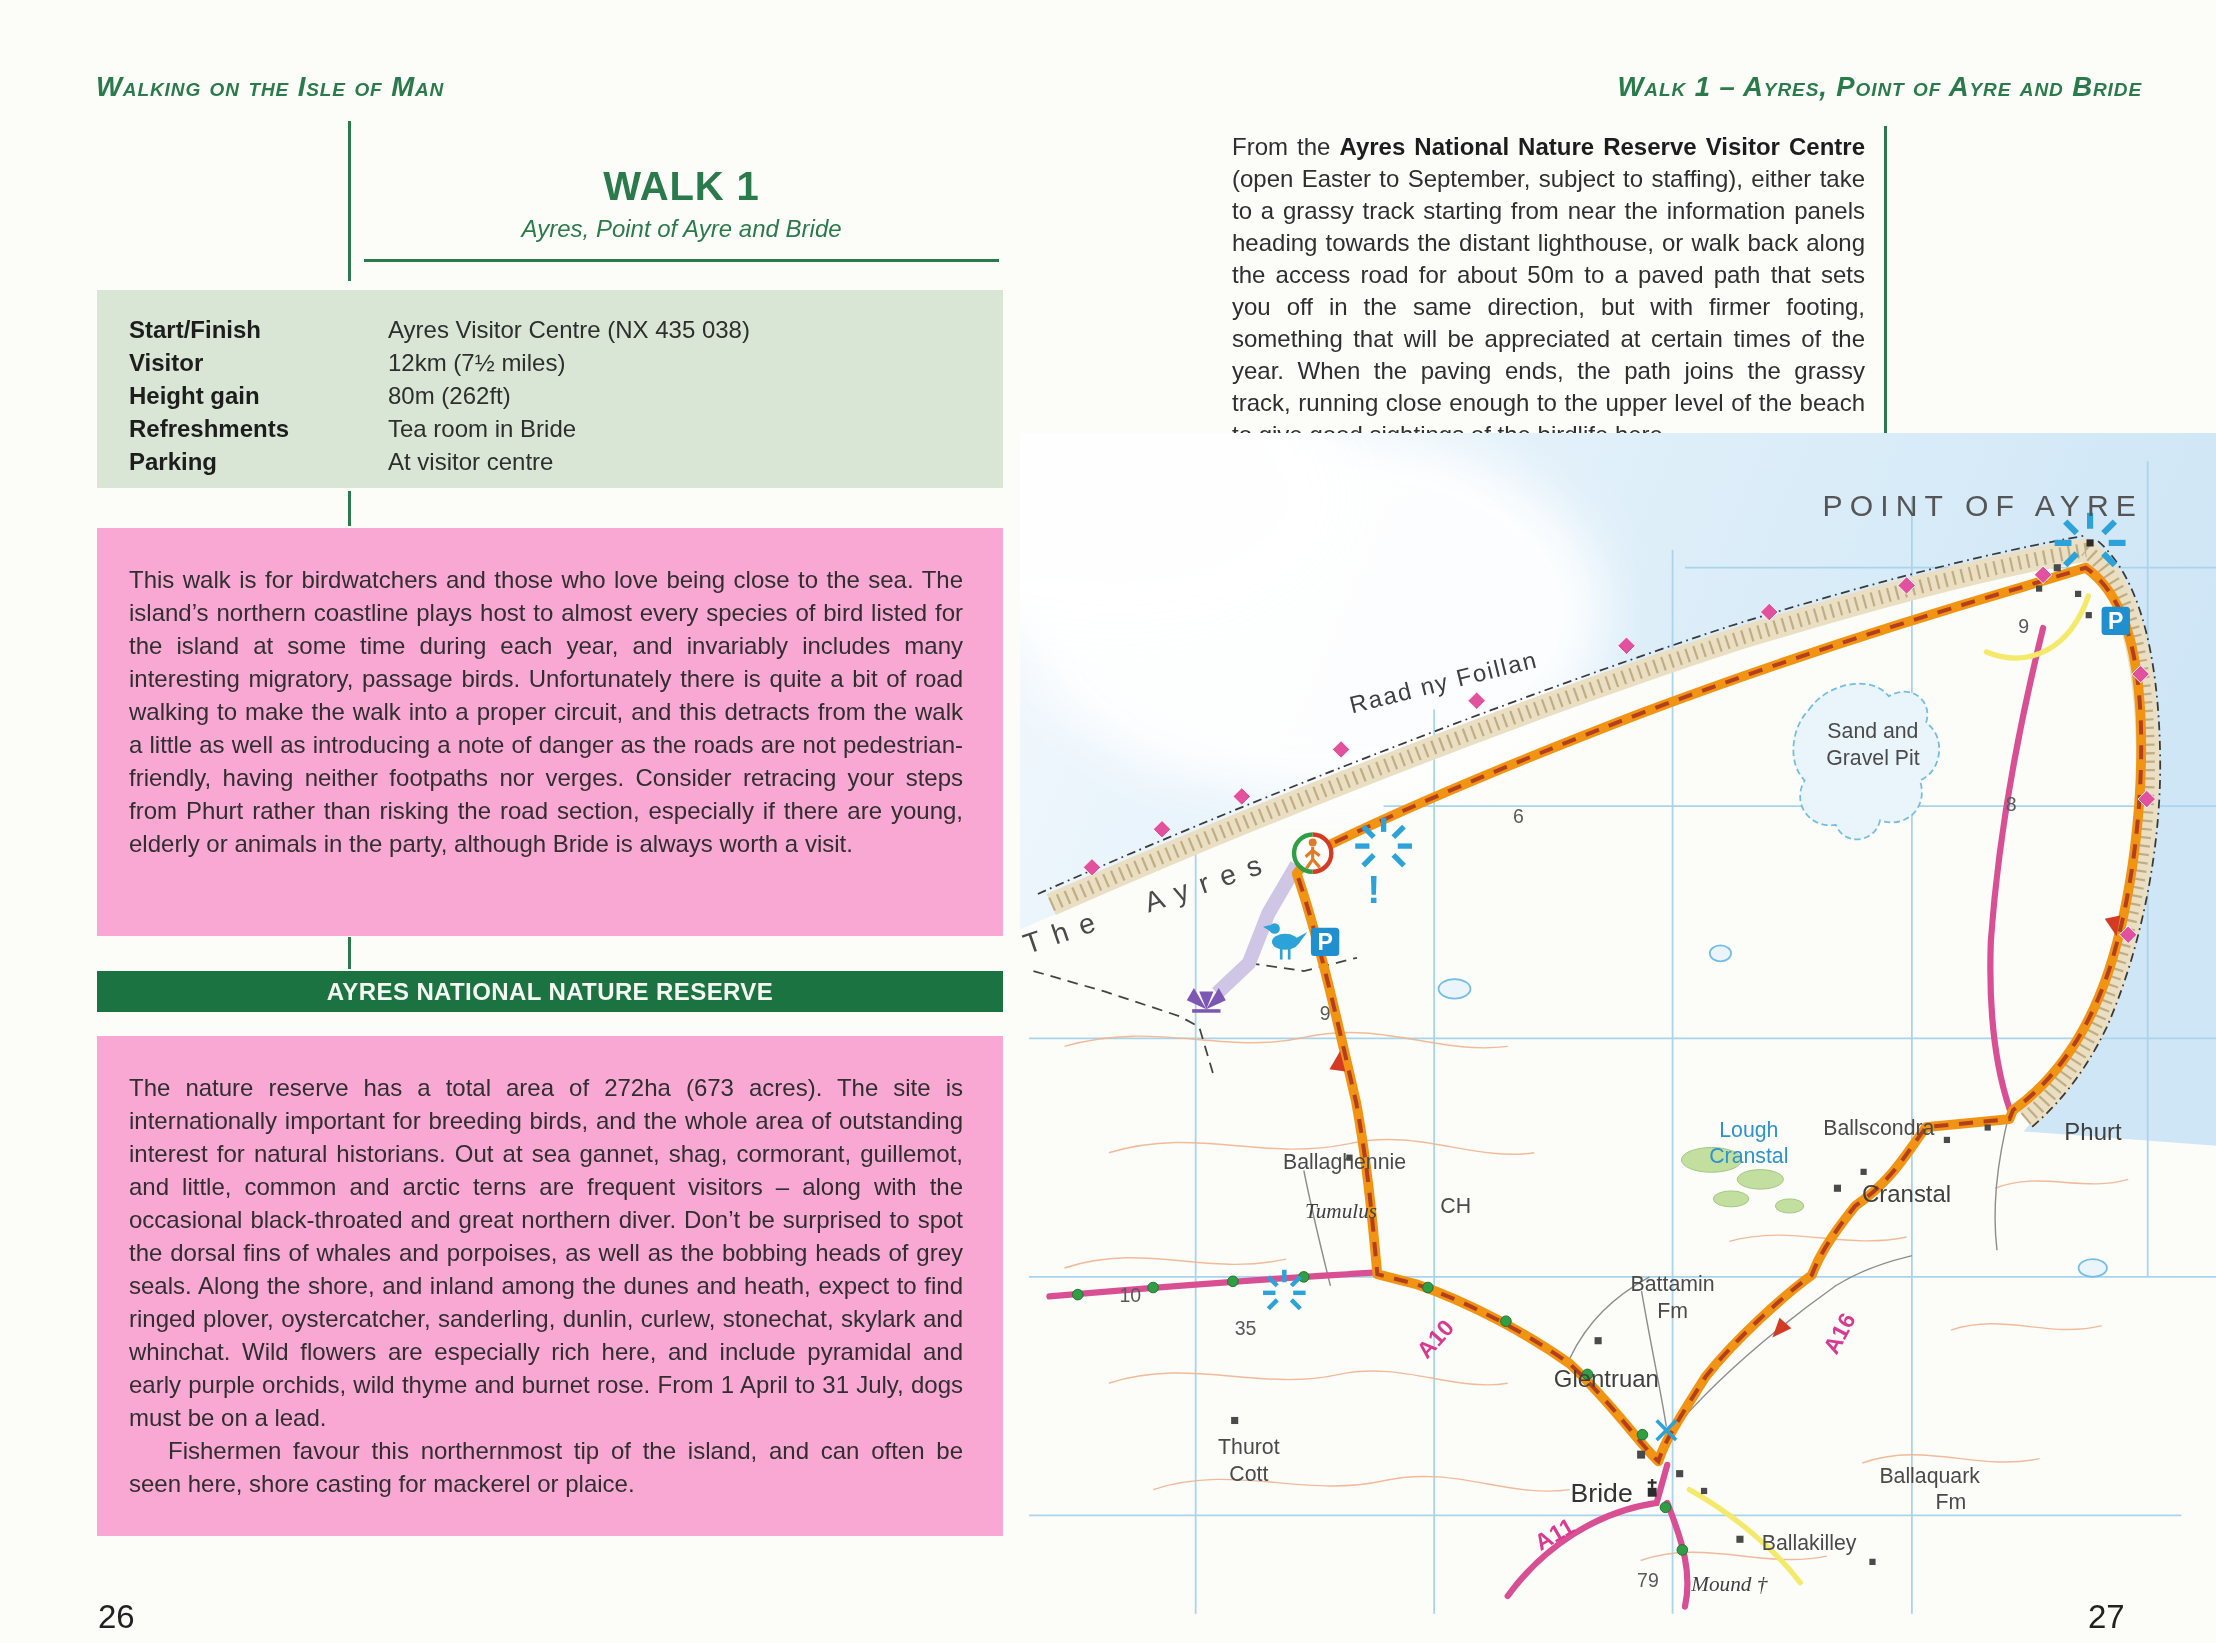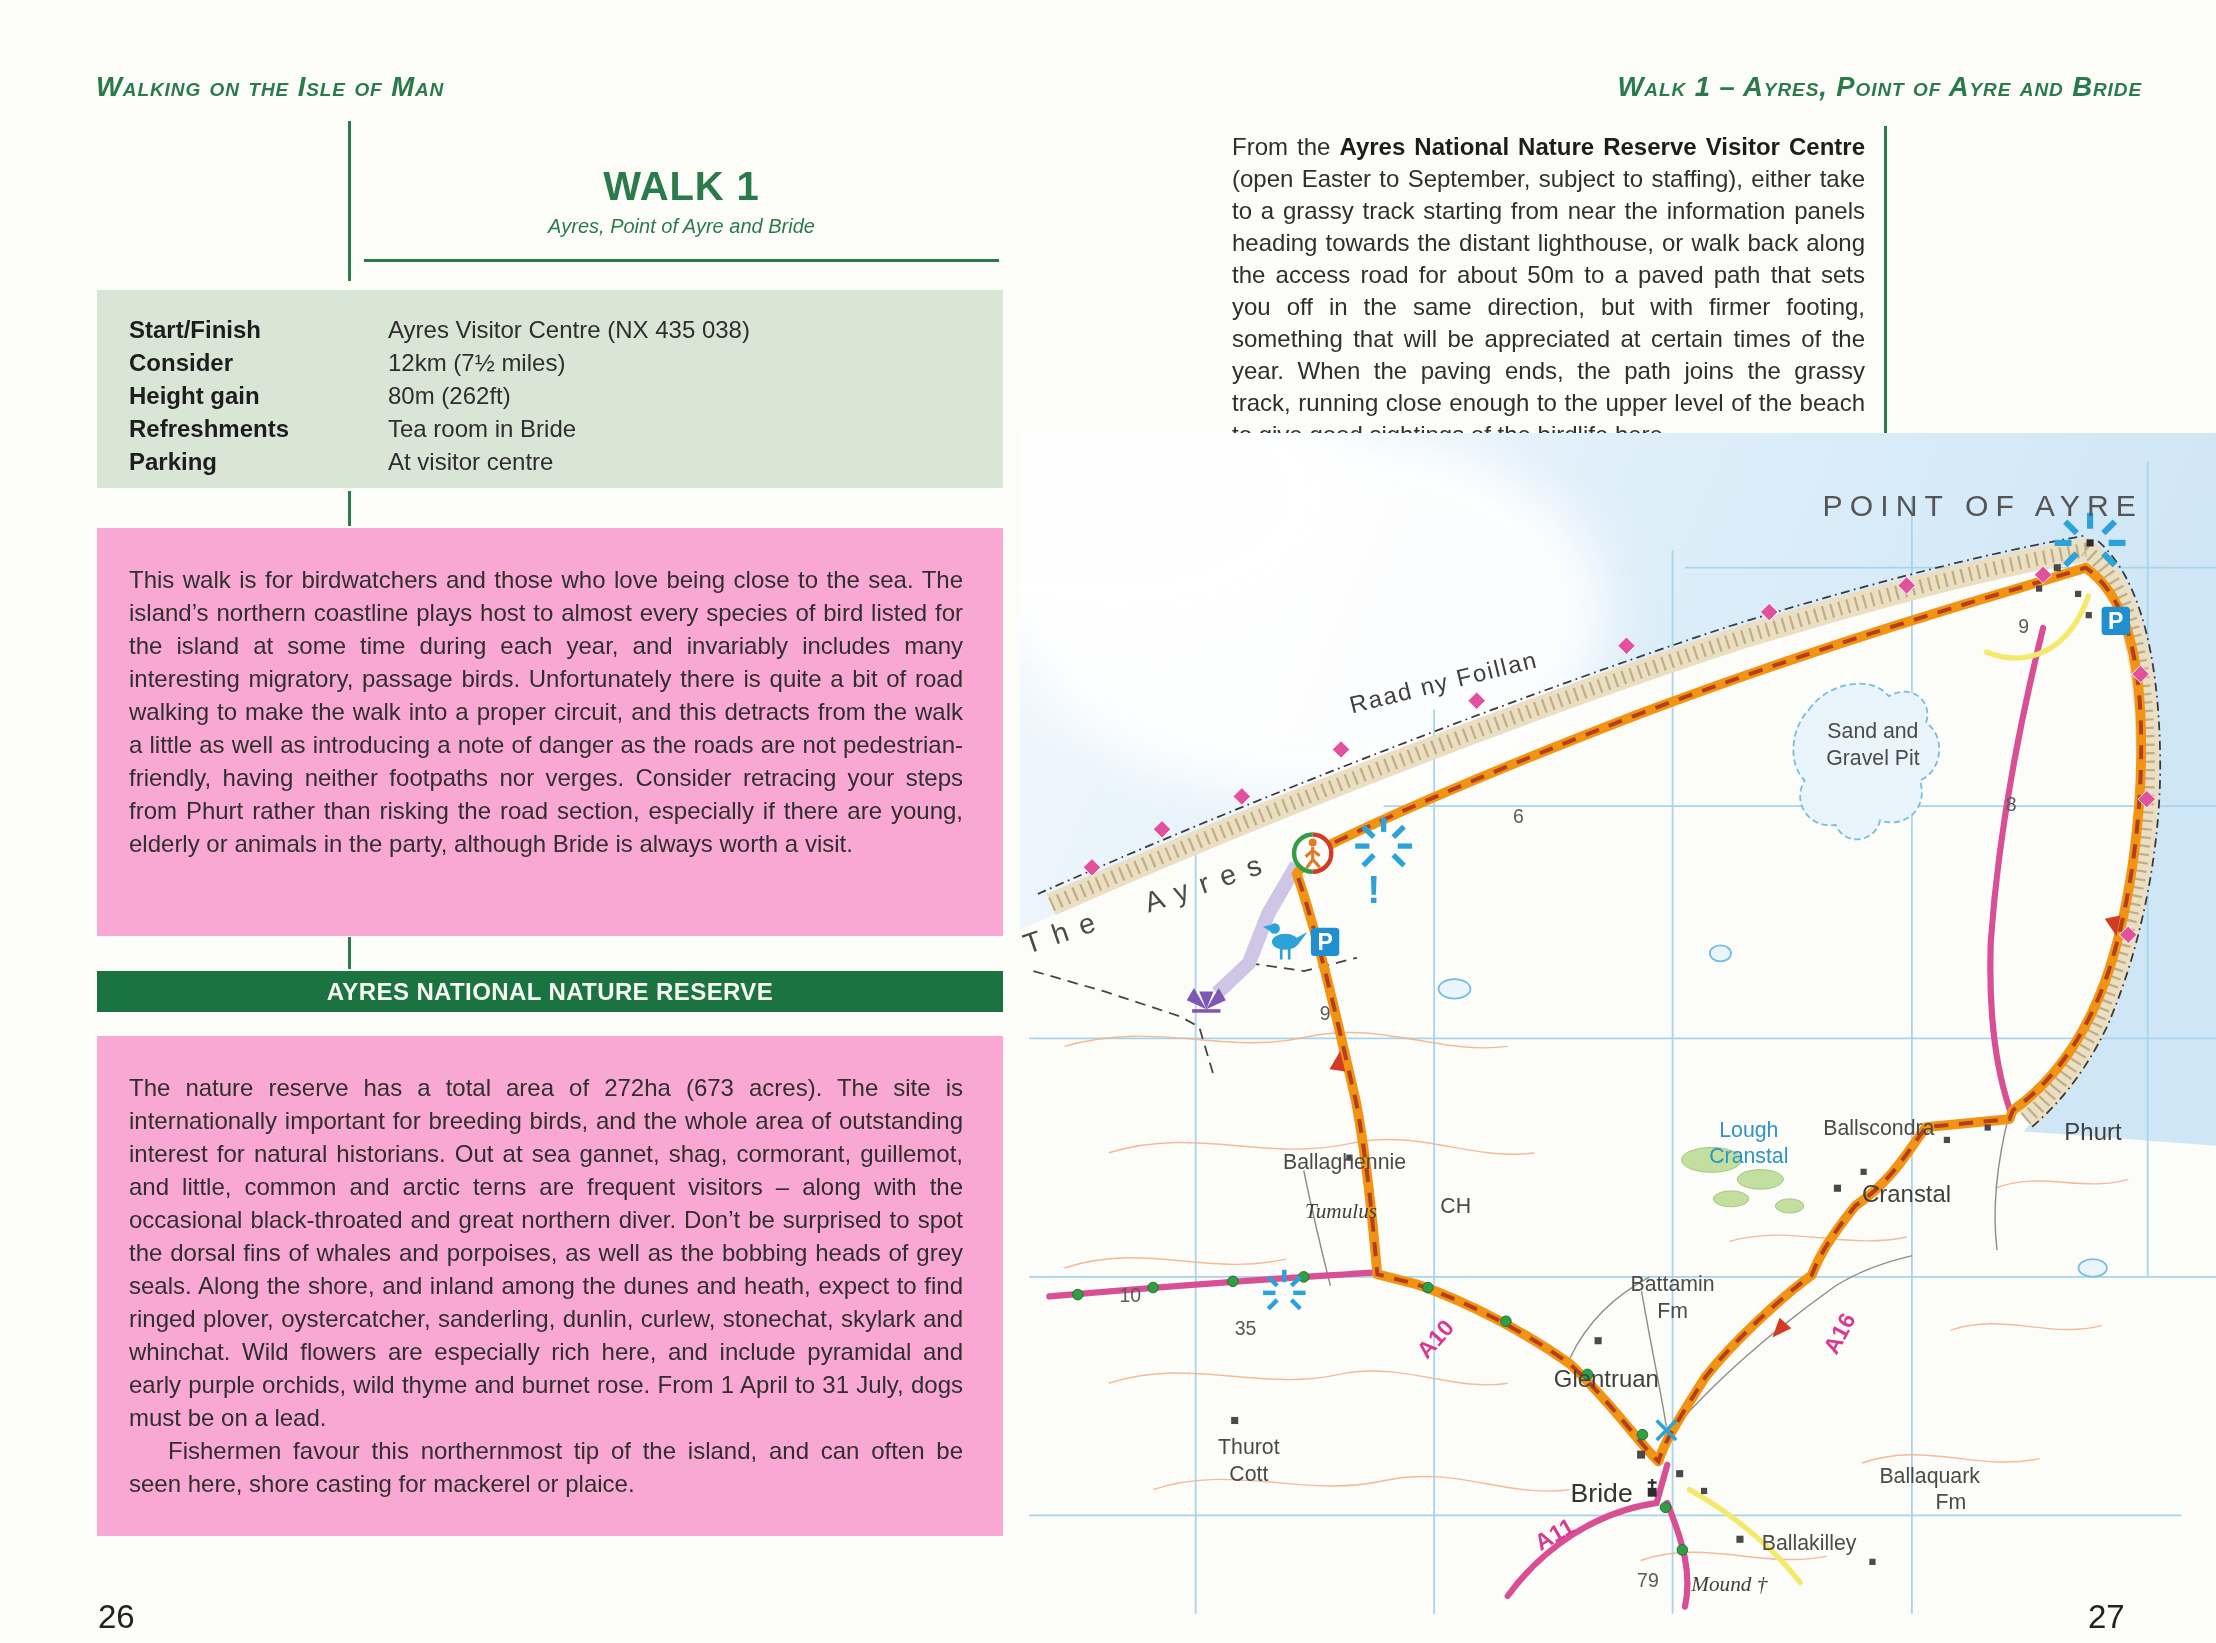--- a/index.html
+++ b/index.html
@@ -17,21 +17,21 @@
   }
   
   .vrule{width:2.7px;background:#2b7a4b;}
   
   .walk-title{
     left:364px;top:164px;width:635px;text-align:center;
     font-size:40px;font-weight:bold;color:#2b7a4b;letter-spacing:0.9px;
   }
   .walk-subtitle{
     left:364px;top:215px;width:635px;text-align:center;
-    font-size:20px;font-style:italic;color:#2b7a4b;
+    font-size:24px;font-style:italic;color:#2b7a4b;
   }
   .title-rule{left:364px;top:259px;width:635px;height:2.7px;background:#2b7a4b;}
   
   .info-box{
     left:97px;top:290px;width:906px;height:198px;
     background:#d9e5d5;box-sizing:border-box;padding:23px 26.6px 0 32px;
   }
   .info-row{display:flex;line-height:33px;font-size:24px;gap:18px;}
   .info-label{width:241px;font-weight:bold;color:#1d1d1d;flex:none;}
   .info-value{color:#2e2e2e;}
@@ -77,21 +77,21 @@
 <div class="abs walk-title">WALK 1</div>
 <div class="abs walk-subtitle">Ayres, Point of Ayre and Bride</div>
 <div class="abs title-rule"></div>
 
 <div class="abs info-box">
   <div class="info-row">
     <span class="info-label">Start/Finish</span>
     <span class="info-value">Ayres Visitor Centre (NX 435 038)</span>
   </div>
   <div class="info-row">
-    <span class="info-label">Consider</span>
+    <span class="info-label">Visitor</span>
     <span class="info-value">12km (7½ miles)</span>
   </div>
   <div class="info-row">
     <span class="info-label">Height gain</span>
     <span class="info-value">80m (262ft)</span>
   </div>
   <div class="info-row">
     <span class="info-label">Refreshments</span>
     <span class="info-value">Tea room in Bride</span>
   </div>

